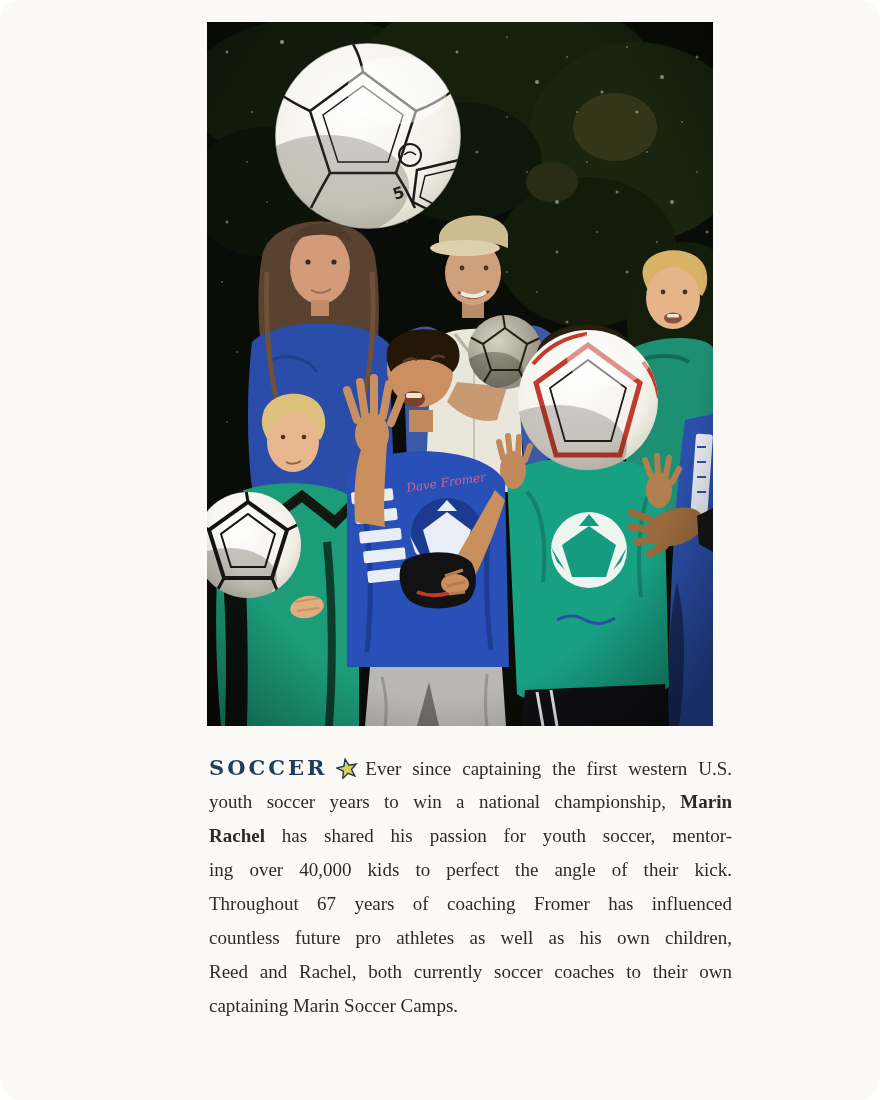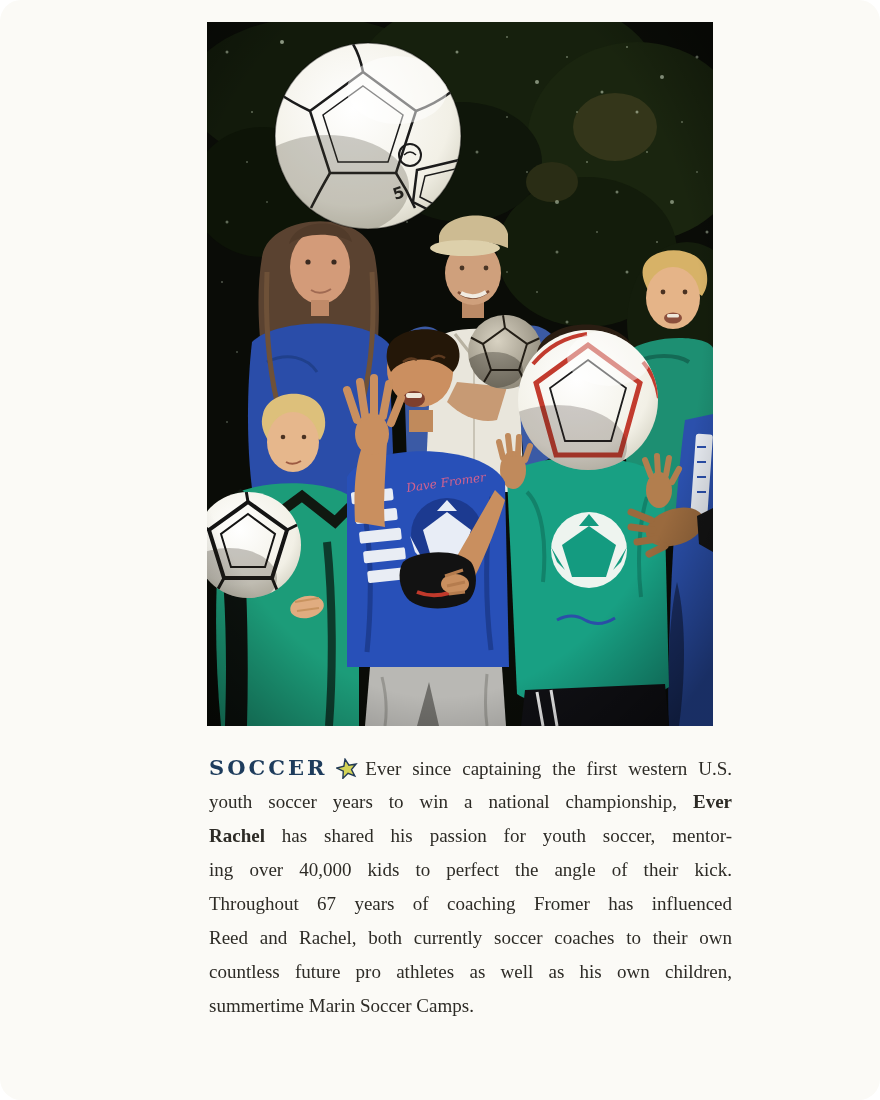--- a/index.html
+++ b/index.html
@@ -285,23 +285,23 @@
     </svg>
   </div>
 
   <div class="article">
     <div class="tline">
       <span class="heading">SOCCER</span><span class="star-wrap"><svg width="22" height="21" viewBox="0 0 22 21">
             <path d="M11,1 L13.6,7.6 L20.8,8 L15.2,12.4 L17.1,19.3 L11,15.4 L4.9,19.3 L6.8,12.4 L1.2,8 L8.4,7.6 Z" fill="#d3d356" stroke="#223a55" stroke-width="1.4" transform="rotate(-12 11 10.5)"></path>
           </svg></span><span>Ever since captaining the first western U.S.</span>
     </div>
     <div id="lines-rest">
-        <div class="tline"><span>youth soccer years to win a national championship, </span><b>Ever</b></div>
+        <div class="tline"><span>youth soccer years to win a national championship, </span><b>Marin</b></div>
         <div class="tline"><b>Rachel</b><span> has shared his passion for youth soccer, mentor-</span></div>
         <div class="tline"><span>ing over 40,000 kids to perfect the angle of their kick.</span></div>
         <div class="tline"><span>Throughout 67 years of coaching Fromer has influenced</span></div>
+        <div class="tline"><span>countless future pro athletes as well as his own children,</span></div>
         <div class="tline"><span>Reed and Rachel, both currently soccer coaches to their own</span></div>
-        <div class="tline"><span>countless future pro athletes as well as his own children,</span></div>
-        <div class="tline last"><span>summertime Marin Soccer Camps.</span></div>
+        <div class="tline last"><span>captaining Marin Soccer Camps.</span></div>
       </div>
   </div>
 
 </div>
 
 </body></html>

